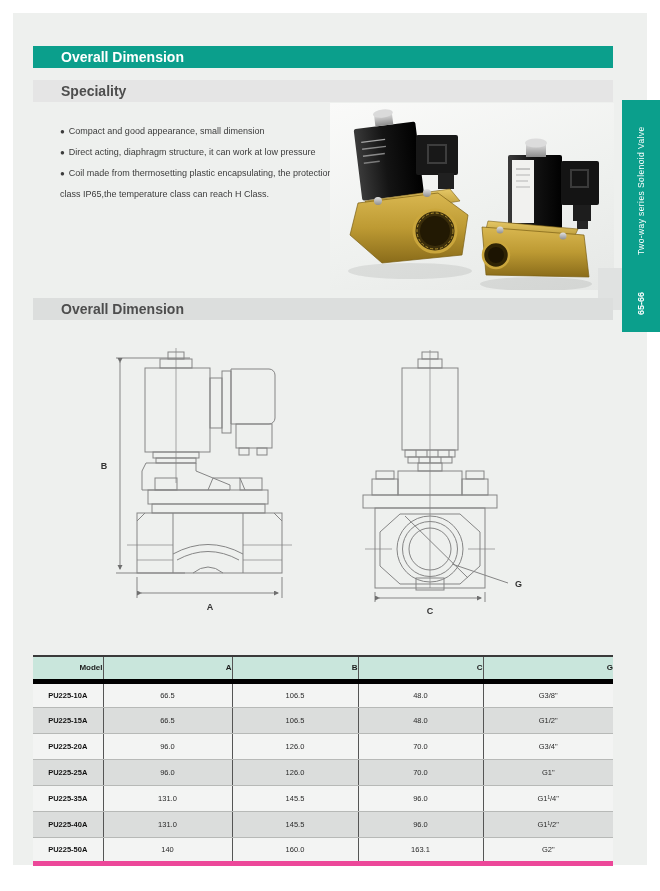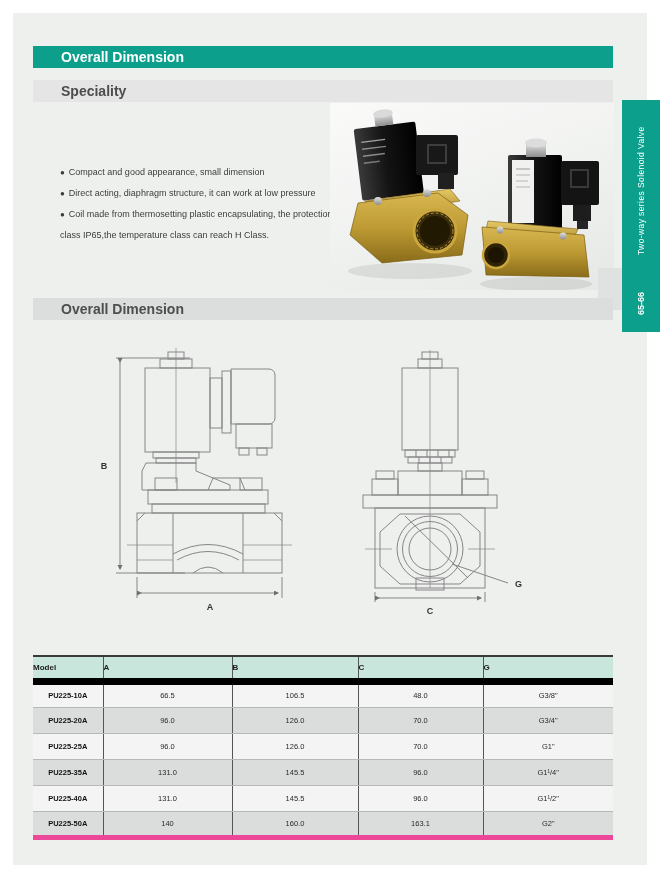--- a/index.html
+++ b/index.html
@@ -7,21 +7,21 @@
   body { position:relative; background:#ffffff; font-family:"Liberation Sans", sans-serif; overflow:hidden; }
   .page { position:absolute; left:13px; top:13px; width:634px; height:852px; background:#eef0ee; }
 
   .bar { position:absolute; left:33px; width:580px; height:22px; line-height:22px;
          padding-left:28px; font-size:14px; font-weight:bold; }
   .bar.teal { top:46px; background:#0b9f8c; color:#ffffff; }
   .bar.gray1 { top:80px; background:#e5e5e5; color:#4d4d4d; }
   .bar.gray2 { top:298px; background:#dcdedd; color:#4d4d4d; }
 
   .features { position:absolute; left:60px; top:121px; width:274px;
-              font-size:9px; line-height:20px; color:#3c3c3c;margin-top:41px; }
+              font-size:9px; line-height:20px; color:#3c3c3c; }
   .features .dot { font-size:8px; margin-right:4px; }
 
   .photo { position:absolute; left:330px; top:103px; width:284px; height:187px;
            background:linear-gradient(160deg,#fafaf9 0%,#eff1ef 55%,#e6e8e6 100%); }
 
   .side-tab { position:absolute; left:622px; top:100px; width:38px; height:232px; background:#0b9f8c; }
   .vtext { position:absolute; left:0; width:38px; display:flex; align-items:center; justify-content:center;
            writing-mode:vertical-rl; transform:rotate(180deg); color:#ffffff; white-space:nowrap; }
   .vtext.series { top:6px; height:170px; font-size:8.5px; letter-spacing:.4px; }
   .vtext.pagenum { top:182px; height:42px; font-size:9px; font-weight:bold; }
@@ -29,21 +29,21 @@
 
   .drawings { position:absolute; left:60px; top:338px; width:540px; height:292px; }
   .drawings svg { display:block; }
   .dimtext { font-family:"Liberation Sans", sans-serif; font-size:9px; font-weight:bold; fill:#333333; }
 
   table.spec { position:absolute; left:33px; top:655px; width:580px; border-collapse:collapse;
                table-layout:fixed; font-size:7.5px; color:#222; }
   table.spec col.c-model { width:70px; } table.spec col.c-a { width:129px; }
   table.spec col.c-b { width:126px; } table.spec col.c-c { width:125px; } table.spec col.c-g { width:130px; }
   table.spec th { background:#c9e6dc; height:25px; font-size:8px; font-weight:bold; color:#1d1d1d;
-                  border-top:2px solid #3a3a3a; border-bottom:7px solid #000000; text-align:left; }
+                  border-top:2px solid #3a3a3a; border-bottom:5px solid #000000; text-align:right; }
   table.spec td { height:26px; text-align:center; border-bottom:1px solid #b7b9b7; color:#2a2a2a; }
   table.spec th + th, table.spec td + td { border-left:1px solid #555555; }
   table.spec tbody tr:nth-child(odd) { background:#f3f4f3; }
   table.spec tbody tr:nth-child(even) { background:#dbdddc; }
   table.spec tbody tr:last-child td { border-bottom:5px solid #ec4899;text-align:center; }
   table.spec td.model { font-weight:bold; color:#111; }
 </style>
 </head>
 <body>
 
@@ -266,20 +266,27 @@
   </thead>
   <tbody>
       <tr>
         <td class="model">PU225-10A</td>
         <td>66.5</td>
         <td>106.5</td>
         <td>48.0</td>
         <td>G3/8"</td>
       </tr>
       <tr>
+        <td class="model">PU225-15A</td>
+        <td>66.5</td>
+        <td>106.5</td>
+        <td>48.0</td>
+        <td>G1/2"</td>
+      </tr>
+      <tr>
         <td class="model">PU225-20A</td>
         <td>96.0</td>
         <td>126.0</td>
         <td>70.0</td>
         <td>G3/4"</td>
       </tr>
       <tr>
         <td class="model">PU225-25A</td>
         <td>96.0</td>
         <td>126.0</td>

